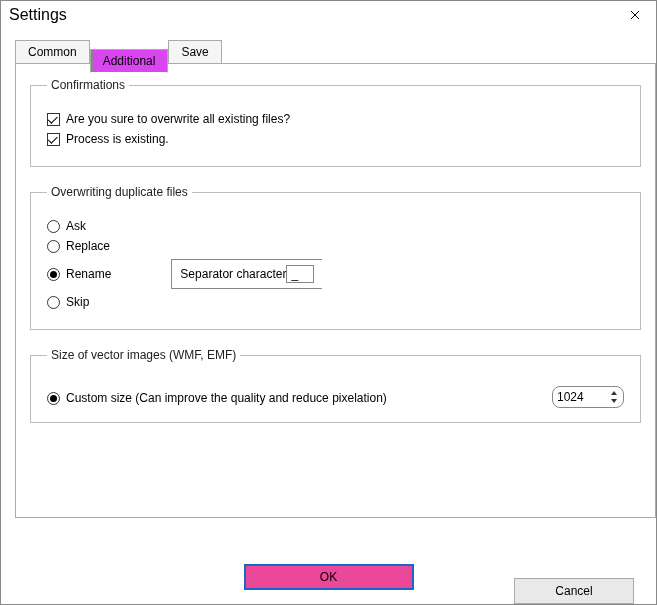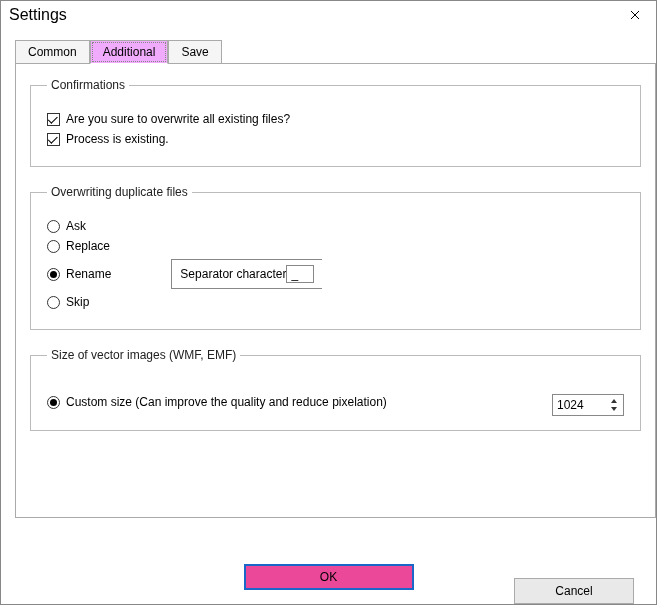--- a/index.html
+++ b/index.html
@@ -3,21 +3,21 @@
 <meta charset="utf-8">
 <style>
 * { box-sizing: border-box; font-family: "Segoe UI", Tahoma, sans-serif; font-size: 12px; }
 body { margin: 0; background: #fff; width: 657px; height: 605px; border: 1px solid #888; position: relative; }
 .titlebar { display: flex; align-items: center; justify-content: space-between; height: 28px; padding: 0 6px 0 8px; }
 .titlebar .title { font-size: 16px; }
 .titlebar .close { width: 30px; height: 24px; display: flex; align-items: center; justify-content: center; cursor: pointer; }
 .client { padding: 10px 0 14px 14px; }
 .tabs { display: flex; align-items: flex-end; position: relative; z-index: 2; }
 .tab { padding: 4px 12px; border: 1px solid #aaa; border-bottom: none; margin-right: 0; background: #f5f5f5; cursor: pointer; position: relative; }
-.tab.active { background: #f0abfc; border-bottom: 1px solid #fff; top: 1px; outline: 1px dotted #888; outline-offset: -3px; }
+.tab.active { background: #d946ef; border-bottom: 1px solid #fff; top: 10px; outline: 1px dotted #888; outline-offset: -3px; }
 .tabpage { border: 1px solid #aaa; padding: 14px 14px 22px 14px; position: relative; top: 0; background: #fff; min-height: 455px; }
 fieldset { border: 1px solid #bbb; margin: 0 0 18px 0; padding: 14px 16px 14px 16px; }
 legend { padding: 0 4px; color: #222; }
 .row { display: flex; align-items: center; margin: 6px 0; }
 .chk { width: 13px; height: 13px; border: 1px solid #333; margin-right: 6px; display: inline-flex; align-items: center; justify-content: center; }
 .chk.checked::after { content: ""; width: 8px; height: 4px; border-left: 1.5px solid #000; border-bottom: 1.5px solid #000; transform: rotate(-45deg) translate(0,-1px); }
 .radio { width: 13px; height: 13px; border: 1px solid #333; border-radius: 50%; margin-right: 6px; display: inline-flex; align-items: center; justify-content: center; }
 .radio.sel::after { content: ""; width: 7px; height: 7px; background: #000; border-radius: 50%; }
 .sep-group { display: flex; align-items: center; border: 1px solid #888; border-right: none; padding: 5px 8px; margin-left: 60px; }
 .sep-input { width: 28px; height: 18px; border: 1px solid #888; padding: 1px 4px; }
@@ -86,21 +86,21 @@
         </div>
     </fieldset>
 
     <fieldset>
       <legend>Size of vector images (WMF, EMF)</legend>
       <div class="vector-row">
         <div class="row" style="margin:12px 0 0 0;">
           <span class="radio sel"></span>
           <span>Custom size (Can improve the quality and reduce pixelation)</span>
         </div>
-        <div class="numbox" style="margin-top:18px;">
+        <div class="numbox" style="margin-top:10px;border-radius:8px;">
           <span>1024</span>
           <span class="spin">
             <svg width="10" height="14" viewBox="0 0 10 14">
                 <path d="M5 1 L8 5 L2 5 Z M5 13 L2 9 L8 9 Z" fill="#333"></path>
               </svg>
           </span>
         </div>
       </div>
     </fieldset>
 

